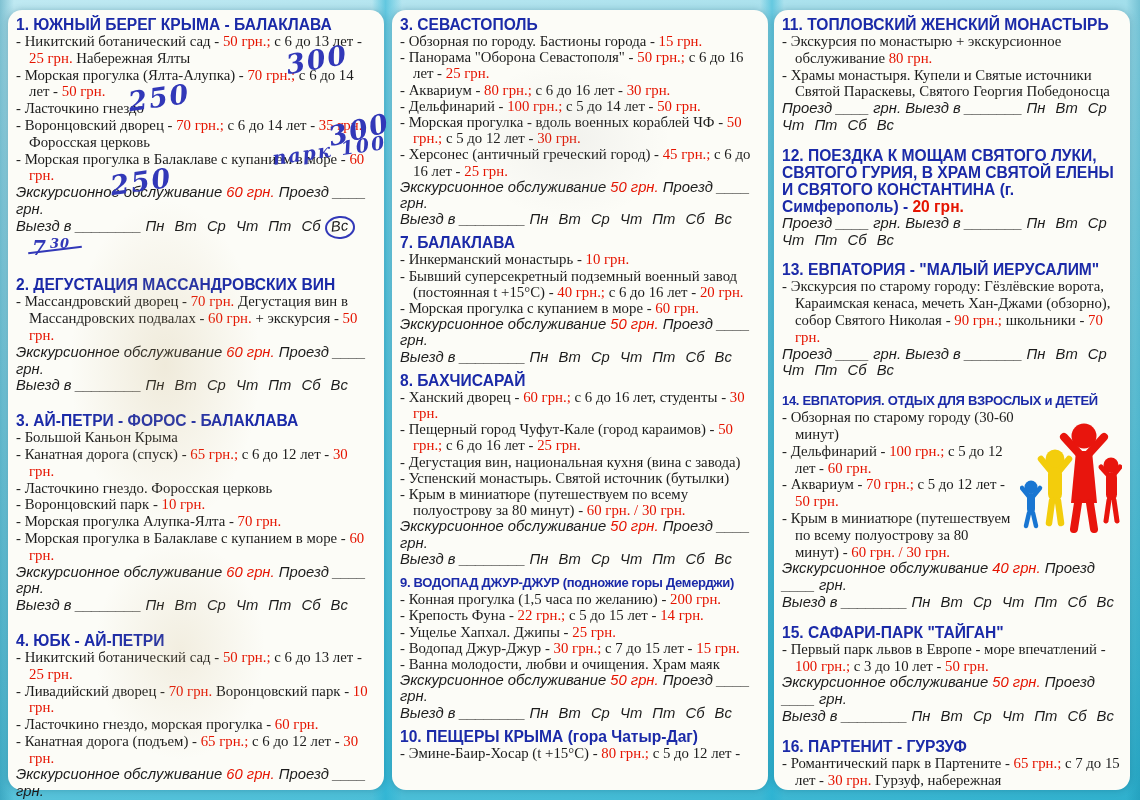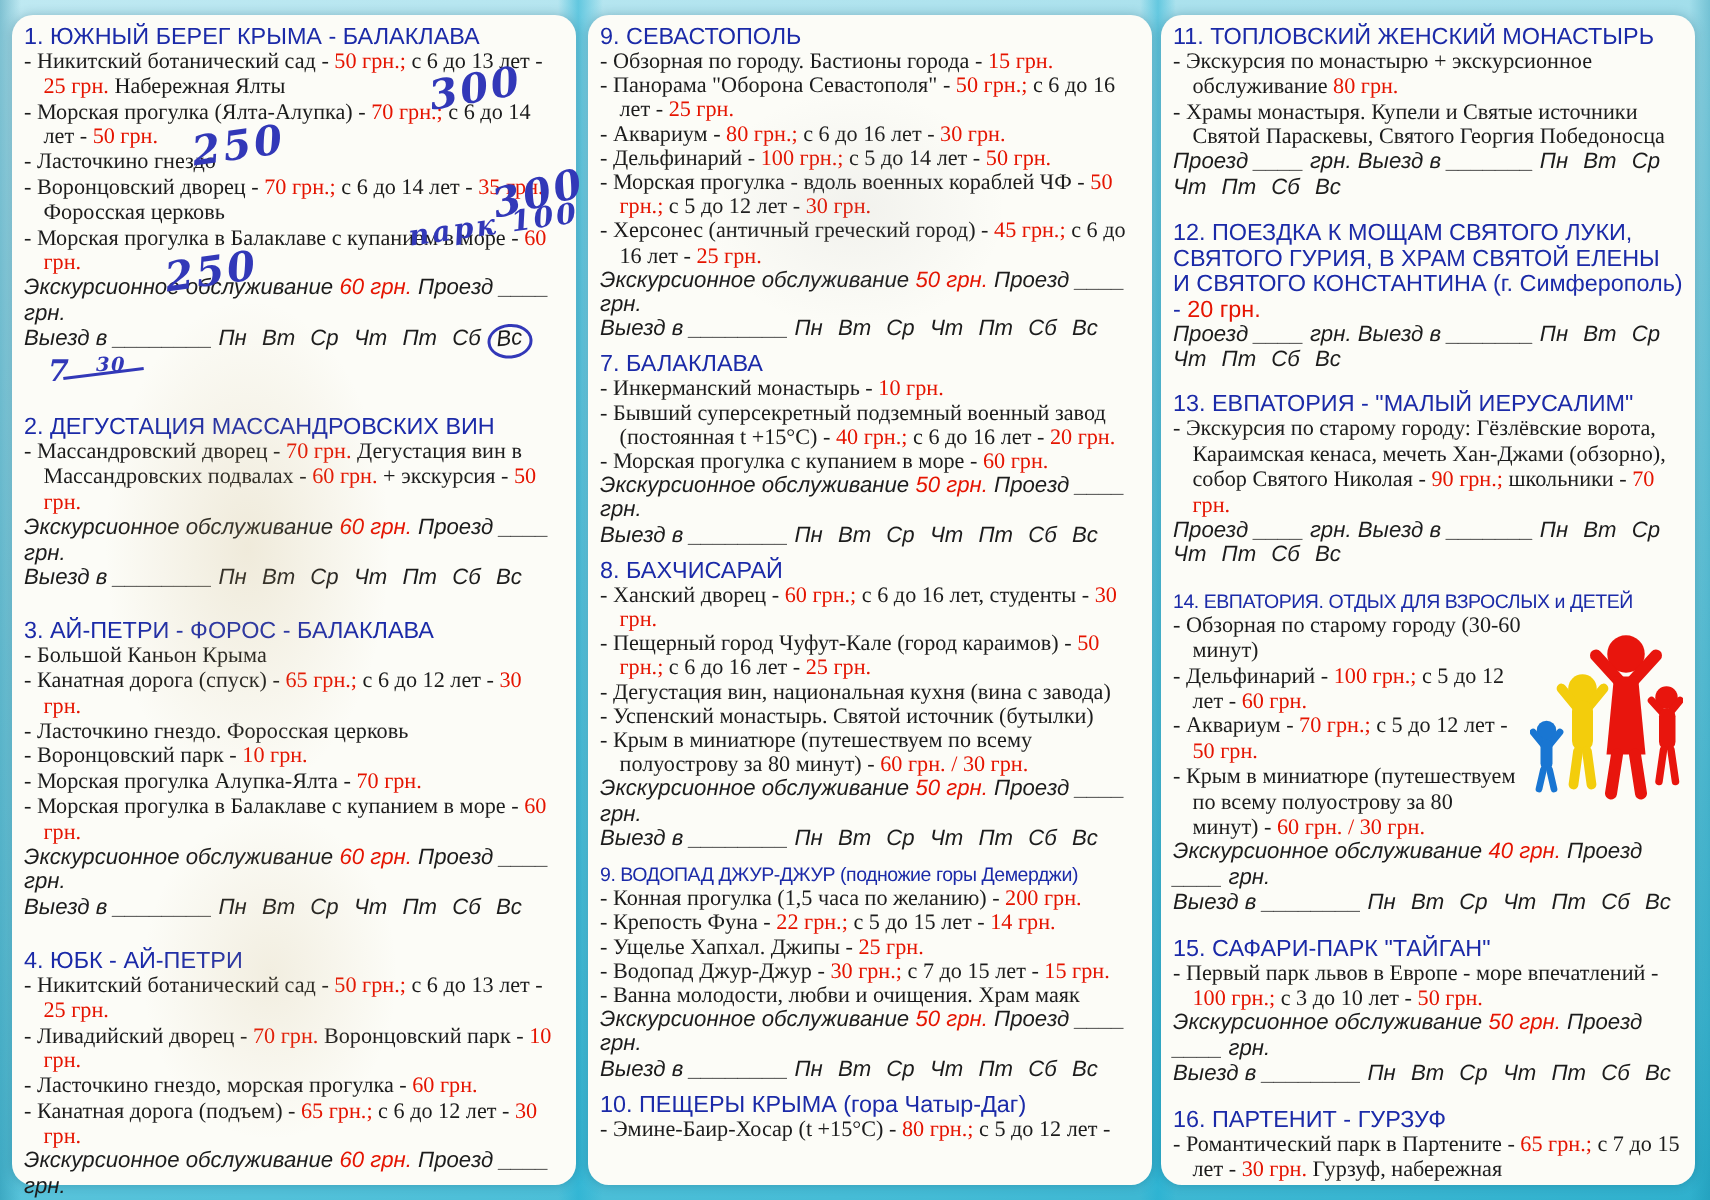--- a/index.html
+++ b/index.html
@@ -24,34 +24,34 @@
   .panel.c2{left:392px;width:376px;--lh:16.2px;--gap:7px;}
   .panel.c3{left:774px;width:356px;--lh:16.8px;--gap:13px;}
 
   .stain{position:absolute;border-radius:50%;pointer-events:none;}
   .stain.t1{left:70px;top:200px;width:190px;height:330px;background:radial-gradient(closest-side,rgba(189,164,105,.20),rgba(189,164,105,0));}
   .stain.t2{left:95px;top:540px;width:170px;height:220px;background:radial-gradient(closest-side,rgba(189,164,105,.16),rgba(189,164,105,0));}
   .stain.t3{left:470px;top:60px;width:200px;height:160px;background:radial-gradient(closest-side,rgba(150,150,150,.10),rgba(150,150,150,0));}
 
   .section+.section{margin-top:var(--gap);}
   .sec-title{
-    color:#1b2aa8;font-weight:400;font-size:15.6px;line-height:17px;letter-spacing:0px;
+    color:#1b2aa8;font-weight:700;font-size:15.6px;line-height:17px;letter-spacing:0px;
   }
   .sec-title.shrunk{font-size:13px;letter-spacing:-0.3px;}
   .sec-title .red{color:#e51400;}
   .ln{font-size:14.8px;line-height:var(--lh);color:#1c1c1c;}
   .ln.it{padding-left:13px;text-indent:-13px;font-family:Liberation Serif, serif;}
   .ln.sv{font-style:italic;}
   .red{color:#e51400;}
   .days{word-spacing:6px;}
 
   
   .circ{display:inline-block;border:2px solid #3238b8;border-radius:50%;padding:0 5px 2px 4px;margin:-3px -3px -3px 0;transform:rotate(-5deg);}
   .hw{font-family:"DejaVu Serif","Liberation Serif",serif;font-style:italic;font-weight:700;color:#3238b8;font-size:20px;letter-spacing:2px;margin-left:16px;}
-  .hw.sup{font-size:13px;vertical-align:7px;margin-left:16px;letter-spacing:1px;}
+  .hw.sup{font-size:13px;vertical-align:7px;margin-left:2px;letter-spacing:1px;}
   .hwline{display:inline-block;width:54px;border-bottom:2.5px solid #3238b8;transform:rotate(-7deg);vertical-align:4px;margin-left:-42px;}
   .ann{position:absolute;font-family:"DejaVu Serif","Liberation Serif",serif;font-style:italic;font-weight:700;color:#3238b8;white-space:nowrap;letter-spacing:2px;}
 
   .famicon{float:right;width:102px;height:116px;margin:12px 0 0 6px;}
 </style>
 </head>
 <body>
 
 <div id="page">
   <div class="streak s1"></div>
@@ -91,21 +91,21 @@
         <div class="sec-title"><span>4. ЮБК - АЙ-ПЕТРИ</span></div>
         <div class="ln it"><span>- Никитский ботанический сад - </span><span class="red">50 грн.;</span><span>  с 6 до 13 лет - </span><span class="red">25 грн.</span></div>
         <div class="ln it"><span>- Ливадийский дворец - </span><span class="red">70 грн.</span><span> Воронцовский парк - </span><span class="red">10 грн.</span></div>
         <div class="ln it"><span>- Ласточкино гнездо, морская прогулка - </span><span class="red">60 грн.</span></div>
         <div class="ln it"><span>- Канатная дорога (подъем) - </span><span class="red">65 грн.;</span><span> с 6 до 12 лет - </span><span class="red">30 грн.</span></div>
         <div class="ln sv"><span>Экскурсионное обслуживание </span><span class="red">60 грн.</span><span>  Проезд ____ грн.</span></div>
       </div>
     </div>
   <div class="panel c2">
       <div class="section">
-        <div class="sec-title"><span>9. СЕВАСТОПОЛЬ</span></div>
+        <div class="sec-title"><span>3. СЕВАСТОПОЛЬ</span></div>
         <div class="ln it"><span>- Обзорная по городу. Бастионы города - </span><span class="red">15 грн.</span></div>
         <div class="ln it"><span>- Панорама "Оборона Севастополя" - </span><span class="red">50 грн.;</span><span> с 6 до 16 лет - </span><span class="red">25 грн.</span></div>
         <div class="ln it"><span>- Аквариум - </span><span class="red">80 грн.;</span><span> с 6 до 16 лет - </span><span class="red">30 грн.</span></div>
         <div class="ln it"><span>- Дельфинарий - </span><span class="red">100 грн.;</span><span> с 5 до 14 лет - </span><span class="red">50 грн.</span></div>
         <div class="ln it"><span>- Морская прогулка - вдоль военных кораблей ЧФ - </span><span class="red">50 грн.;</span><span> с 5 до 12 лет - </span><span class="red">30 грн.</span></div>
         <div class="ln it"><span>- Херсонес (античный греческий город) - </span><span class="red">45 грн.;</span><span> с 6 до 16 лет - </span><span class="red">25 грн.</span></div>
         <div class="ln sv"><span>Экскурсионное обслуживание </span><span class="red">50 грн.</span><span>  Проезд ____ грн.</span></div>
         <div class="ln sv"><span>Выезд в ________   </span><span class="days">Пн Вт Ср Чт Пт Сб Вс</span></div>
       </div>
       <div class="section">

